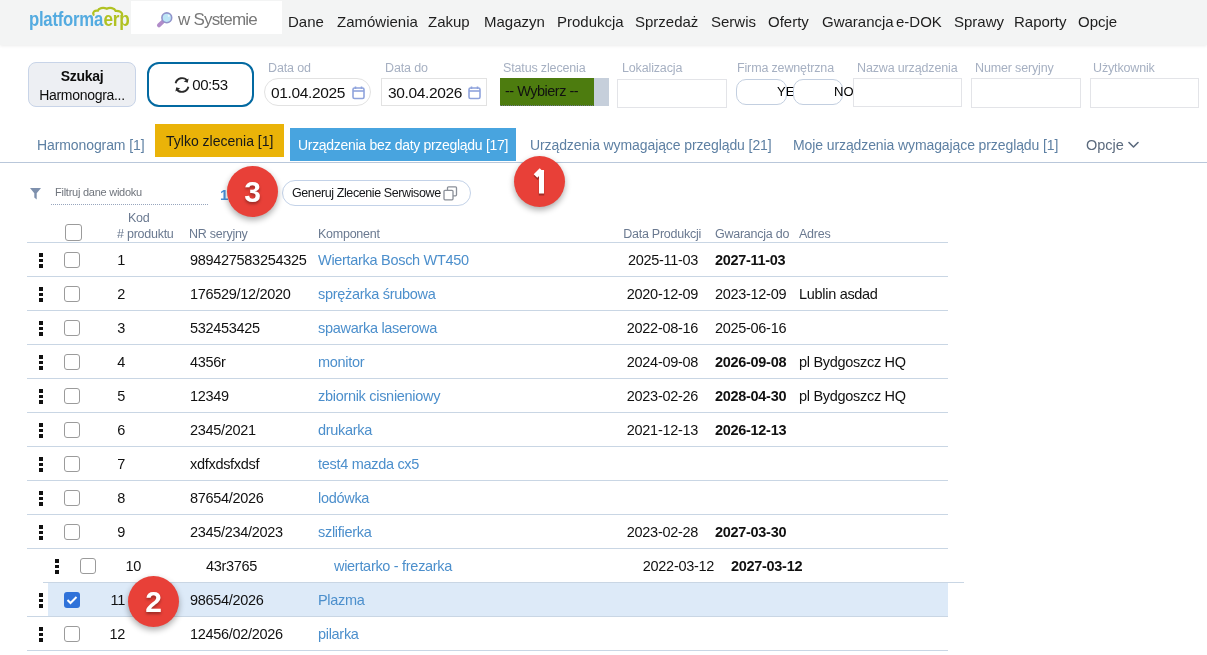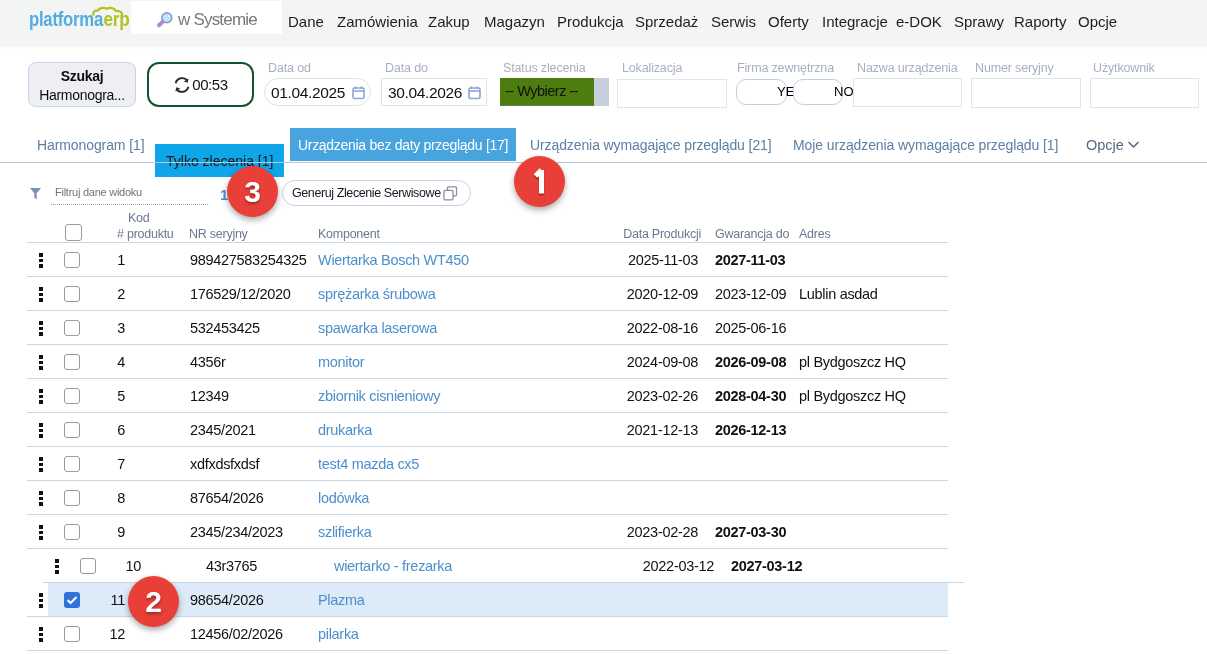--- a/index.html
+++ b/index.html
@@ -9,32 +9,32 @@
   
   #hdr { position:absolute; left:0; top:0; width:1207px; height:45px; background:#f3f4f4; box-shadow:0 1px 3px rgba(0,0,0,0.08); }
   #logo { position:absolute; left:30px; top:6px; font-size:22px; font-weight:bold; letter-spacing:-0.3px; }
   #srch { position:absolute; left:131px; top:1px; width:151px; height:33px; background:#fff; }
   #srch span { position:absolute; left:47px; top:9px; font-size:17px; letter-spacing:-0.8px; color:#787878; }
   #menu span { position:absolute; top:13px; font-size:15px; color:#1e1e1e; }
   
   .lbl { position:absolute; font-size:12.5px; letter-spacing:-0.15px; color:#a6b0c2; white-space:nowrap; }
   .inp { position:absolute; background:#fff; border:1px solid #e3e4e8; }
   #btnSzukaj { position:absolute; left:28px; top:62px; width:108px; height:45px; background:#edeff3; border:1px solid #c8d4e8; border-radius:8px; text-align:center; font-size:14px; letter-spacing:-0.3px; line-height:19px; color:#0c0c0c; padding-top:4px; }
-  #btnTimer { position:absolute; left:147px; top:62px; width:107px; height:45px; background:#fff; border:2px solid #14532d; border-radius:12px; display:flex; align-items:center; justify-content:center; }
+  #btnTimer { position:absolute; left:147px; top:62px; width:107px; height:45px; background:#fff; border:2px solid #0369a1; border-radius:12px; display:flex; align-items:center; justify-content:center; }
   #btnTimer span { font-size:15px; letter-spacing:-0.4px; color:#111; margin-left:1px; }
   .dateinp { position:absolute; top:78px; height:28px; background:#fff; border:1px solid #e2e2e2; font-size:15.5px; color:#111; }
   .dateinp .dtxt { position:absolute; left:6px; top:5px; letter-spacing:-0.35px; }
   .dateinp svg { position:absolute; right:5px; top:7px; }
   #sel { position:absolute; left:500px; top:78px; width:109px; height:28px; background:#4d7c0f; border-bottom:1px dotted #707a8a; }
   #sel .strip { position:absolute; right:0; top:0; width:15px; height:28px; background:#c6cfdb; }
   #sel .stxt { position:absolute; left:5px; top:5px; font-size:14.5px; letter-spacing:-0.5px; color:#111; white-space:nowrap; }
   .pill { position:absolute; top:79px; height:26px; background:#fff; border:1.5px solid #c3cfe0; border-radius:10px; text-align:center; font-size:13px; color:#000; line-height:23px;padding-left:40px; }
   
   .tabtx { position:absolute; top:137px; font-size:14px; letter-spacing:-0.1px; color:#5e80a3; white-space:nowrap; }
-  #tab2 { position:absolute; left:155px; top:144px; width:129px; height:33px; background:#0ea5e9; }
+  #tab2 { position:absolute; left:155px; top:124px; width:129px; height:33px; background:#eab308; }
   #tab2 span { position:absolute; left:11px; top:9px; font-size:14px; color:#16181a; }
   #tab3 { position:absolute; left:290px; top:128px; width:226px; height:33px; background:#48a4df; }
   #tab3 span { position:absolute; left:8px; top:9px; font-size:14px; letter-spacing:-0.3px; color:#fff; white-space:nowrap; }
   #tabline { position:absolute; left:0; top:162px; width:1207px; height:1px; background:#b9c7da; }
   #opcje { position:absolute; left:1086px; top:137px; font-size:14.5px; color:#5b6a7d; }
   
   #filtxt { position:absolute; left:55px; top:186px; font-size:11px; letter-spacing:-0.25px; color:#6f747c; }
   #fildots { position:absolute; left:51px; top:204px; width:157px; border-bottom:1px dotted #97a5bd; }
   #hid1 { position:absolute; left:220px; top:186px; font-size:15px; font-weight:bold; color:#4a90d9; }
   #btnGen { position:absolute; left:282px; top:180px; width:189px; height:26px; background:#fff; border:1px solid #c3d2e8; border-radius:13px; }
@@ -76,21 +76,21 @@
     </div>
     <div id="menu">
       <span style="left:288px;">Dane</span>
         <span style="left:337px;">Zamówienia</span>
         <span style="left:428px;">Zakup</span>
         <span style="left:484px;">Magazyn</span>
         <span style="left:557px;">Produkcja</span>
         <span style="left:635px;">Sprzedaż</span>
         <span style="left:711px;">Serwis</span>
         <span style="left:768px;">Oferty</span>
-        <span style="left:822px;">Integracje</span>
+        <span style="left:822px;">Gwarancja</span>
         <span style="left:896px;">e-DOK</span>
         <span style="left:954px;">Sprawy</span>
         <span style="left:1014px;">Raporty</span>
         <span style="left:1078px;">Opcje</span>
     </div>
   </div>
 
   <div id="btnSzukaj"><b>Szukaj</b><br>Harmonogra...</div>
   <div id="btnTimer">
     <svg width="18" height="18" viewBox="0 0 18 18">

